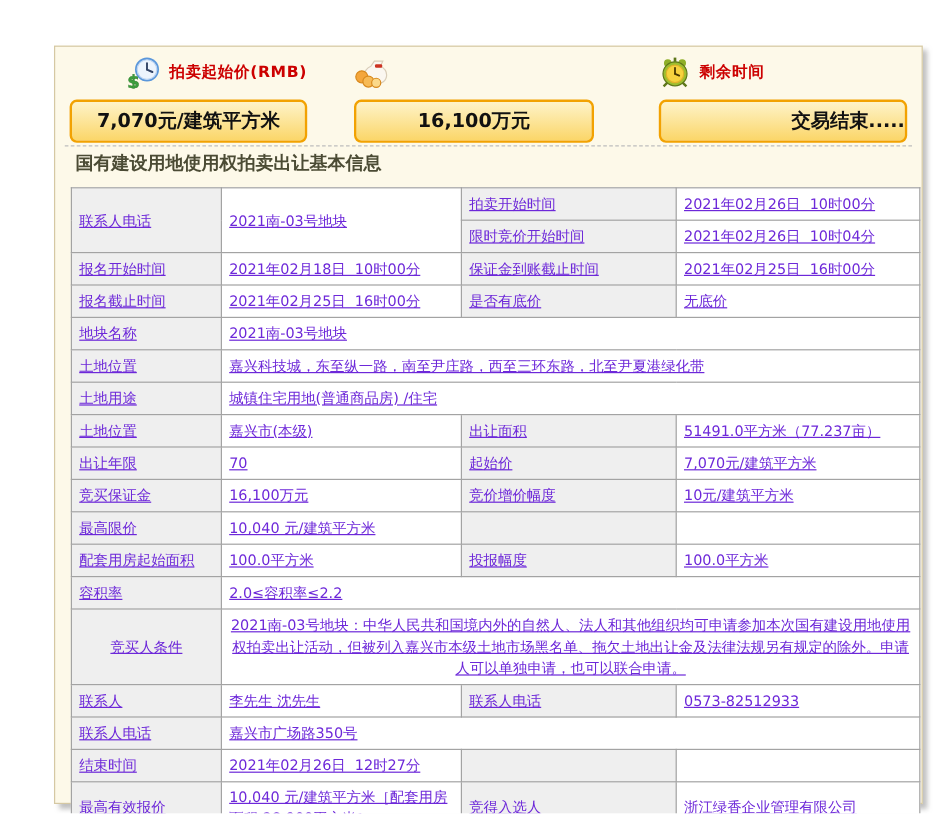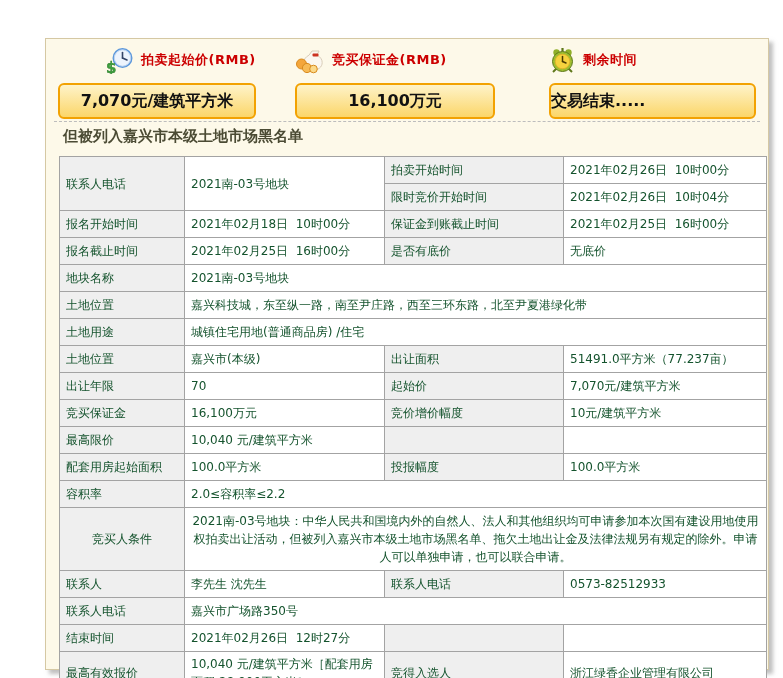--- a/index.html
+++ b/index.html
@@ -13,31 +13,31 @@
   .hdr-item{position:absolute;top:6px;}
   .hdr-head{display:flex;align-items:center;gap:7px;height:30px;}
   .hdr-title{color:#CC0000;font-weight:bold;font-size:13px;letter-spacing:0.5px;white-space:nowrap;}
   .hdr-box{
     margin-top:8px;height:32px;line-height:32px;
     border:2px solid #F2A202;border-radius:6px;
     background:linear-gradient(#FEF3C9,#FBD669);
     font-size:16px;font-weight:bold;color:#111;
     text-align:center;box-sizing:content-box;
   }
-  .hdr-box.left{text-align:left;}
+  .hdr-box.left{text-align:right;}
   .dashes{position:absolute;top:82px;left:8px;right:8px;border-top:1px dashed #BDBDBD;}
   .section-title{position:absolute;top:88px;left:17px;font-size:15px;font-weight:bold;color:#4B4B34;}
   table.info{
     position:absolute;top:117px;left:13px;width:707px;
     border-collapse:collapse;table-layout:fixed;background:#fff;
   }
   table.info td{
-    border:1px solid #A3A3A3;font-size:12px;color:#14532d;
+    border:1px solid #A3A3A3;font-size:12px;color:#6d28d9;
     padding:3px 6px;vertical-align:middle;white-space:pre-wrap;
-    word-break:break-all;line-height:1.5;height:20px;
+    word-break:break-all;line-height:1.5;height:20px;text-decoration:underline;
   }
   td.lbl{background:#EFEFEF;}
   tr.tall td{height:56px;vertical-align:middle;text-align:center;}
   .ico{flex:0 0 auto;display:block;}
 </style>
 </head>
 <body>
 
 <div class="stage">
   <div class="panel">
@@ -58,21 +58,20 @@
 
     <div class="hdr-item" style="left:249px;width:200px;">
       <div class="hdr-head">
         <svg class="ico" width="30" height="27" viewBox="0 0 30 27">
           <path d="M17 4 h7 l-2 4.2 c3.3 1.6 5.2 4.3 5.2 7.3 0 4.8-4.2 7.7-9.2 7.7 s-9.2-2.9-9.2-7.7 c0-3 1.9-5.7 5.2-7.3 z" fill="#FBF7F0" stroke="#D9CDB8" stroke-width="1"></path>
           <rect x="17.5" y="6.5" width="6" height="3" rx="1" fill="#CC3322"></rect>
           <circle cx="6.5" cy="17" r="5" fill="#F4A63B" stroke="#D88A1E" stroke-width="1"></circle>
           <circle cx="12" cy="21" r="4.6" fill="#F7BA55" stroke="#D88A1E" stroke-width="1"></circle>
           <circle cx="18.5" cy="22" r="3.8" fill="#FBD98A" stroke="#D88A1E" stroke-width="1"></circle>
         </svg>
-        <span class="hdr-title">竞买保证金(RMB)</span>
       </div>
       <div class="hdr-box">16,100万元</div>
     </div>
 
     <div class="hdr-item" style="left:503px;width:207px;">
       <div class="hdr-head">
         <svg class="ico" width="27" height="27" viewBox="0 0 27 27">
           <circle cx="7.5" cy="5.5" r="3.2" fill="#8FAF28"></circle>
           <circle cx="19.5" cy="5.5" r="3.2" fill="#8FAF28"></circle>
           <rect x="12.4" y="1" width="2.2" height="3.5" fill="#5E771A"></rect>
@@ -83,21 +82,21 @@
           <line x1="13.5" y1="14.5" x2="13.5" y2="9.5" stroke="#4A3A00" stroke-width="1.5" stroke-linecap="round"></line>
           <line x1="13.5" y1="14.5" x2="17" y2="16" stroke="#4A3A00" stroke-width="1.5" stroke-linecap="round"></line>
         </svg>
         <span class="hdr-title">剩余时间</span>
       </div>
       <div class="hdr-box left">交易结束.....</div>
     </div>
 
     <div class="dashes"></div>
 
-    <div class="section-title">但被列入嘉兴市本级土地市场黑名单</div>
+    <div class="section-title">国有建设用地使用权拍卖出让基本信息</div>
 
     <table class="info">
       <colgroup>
           <col style="width:125px">
           <col style="width:200px">
           <col style="width:179px">
           <col style="width:203px">
         </colgroup>
       <tbody>
         <tr>

